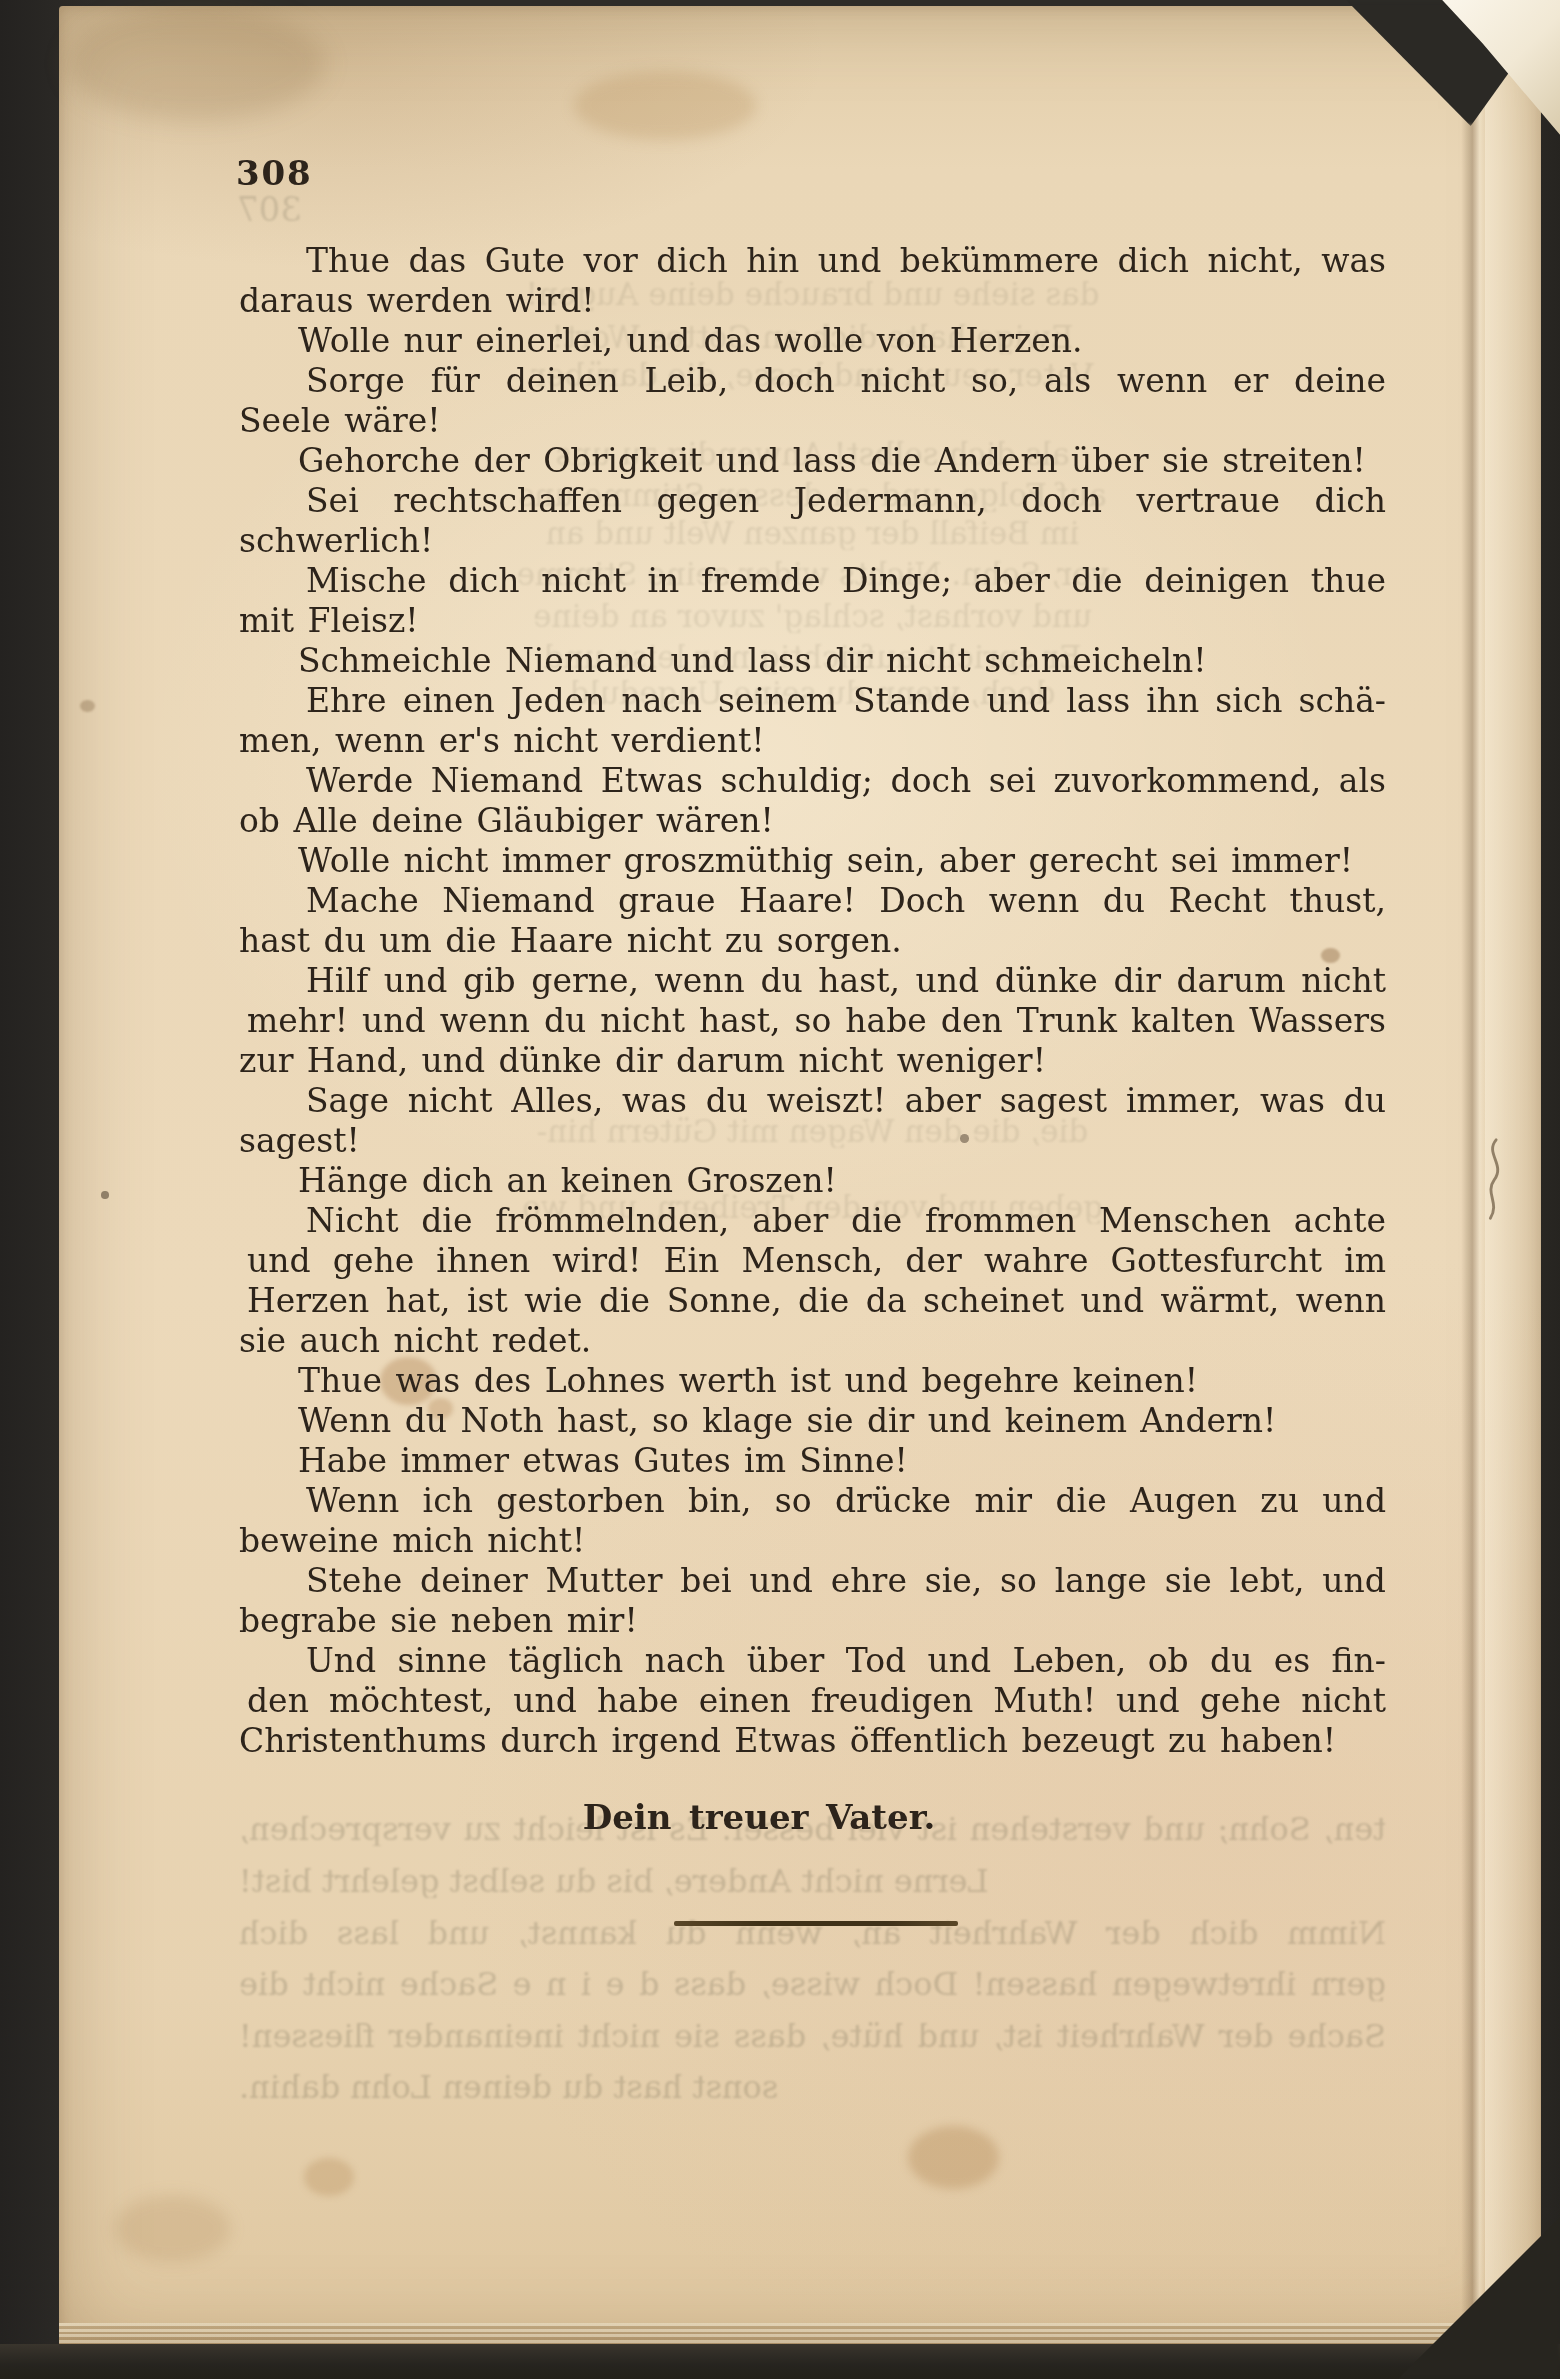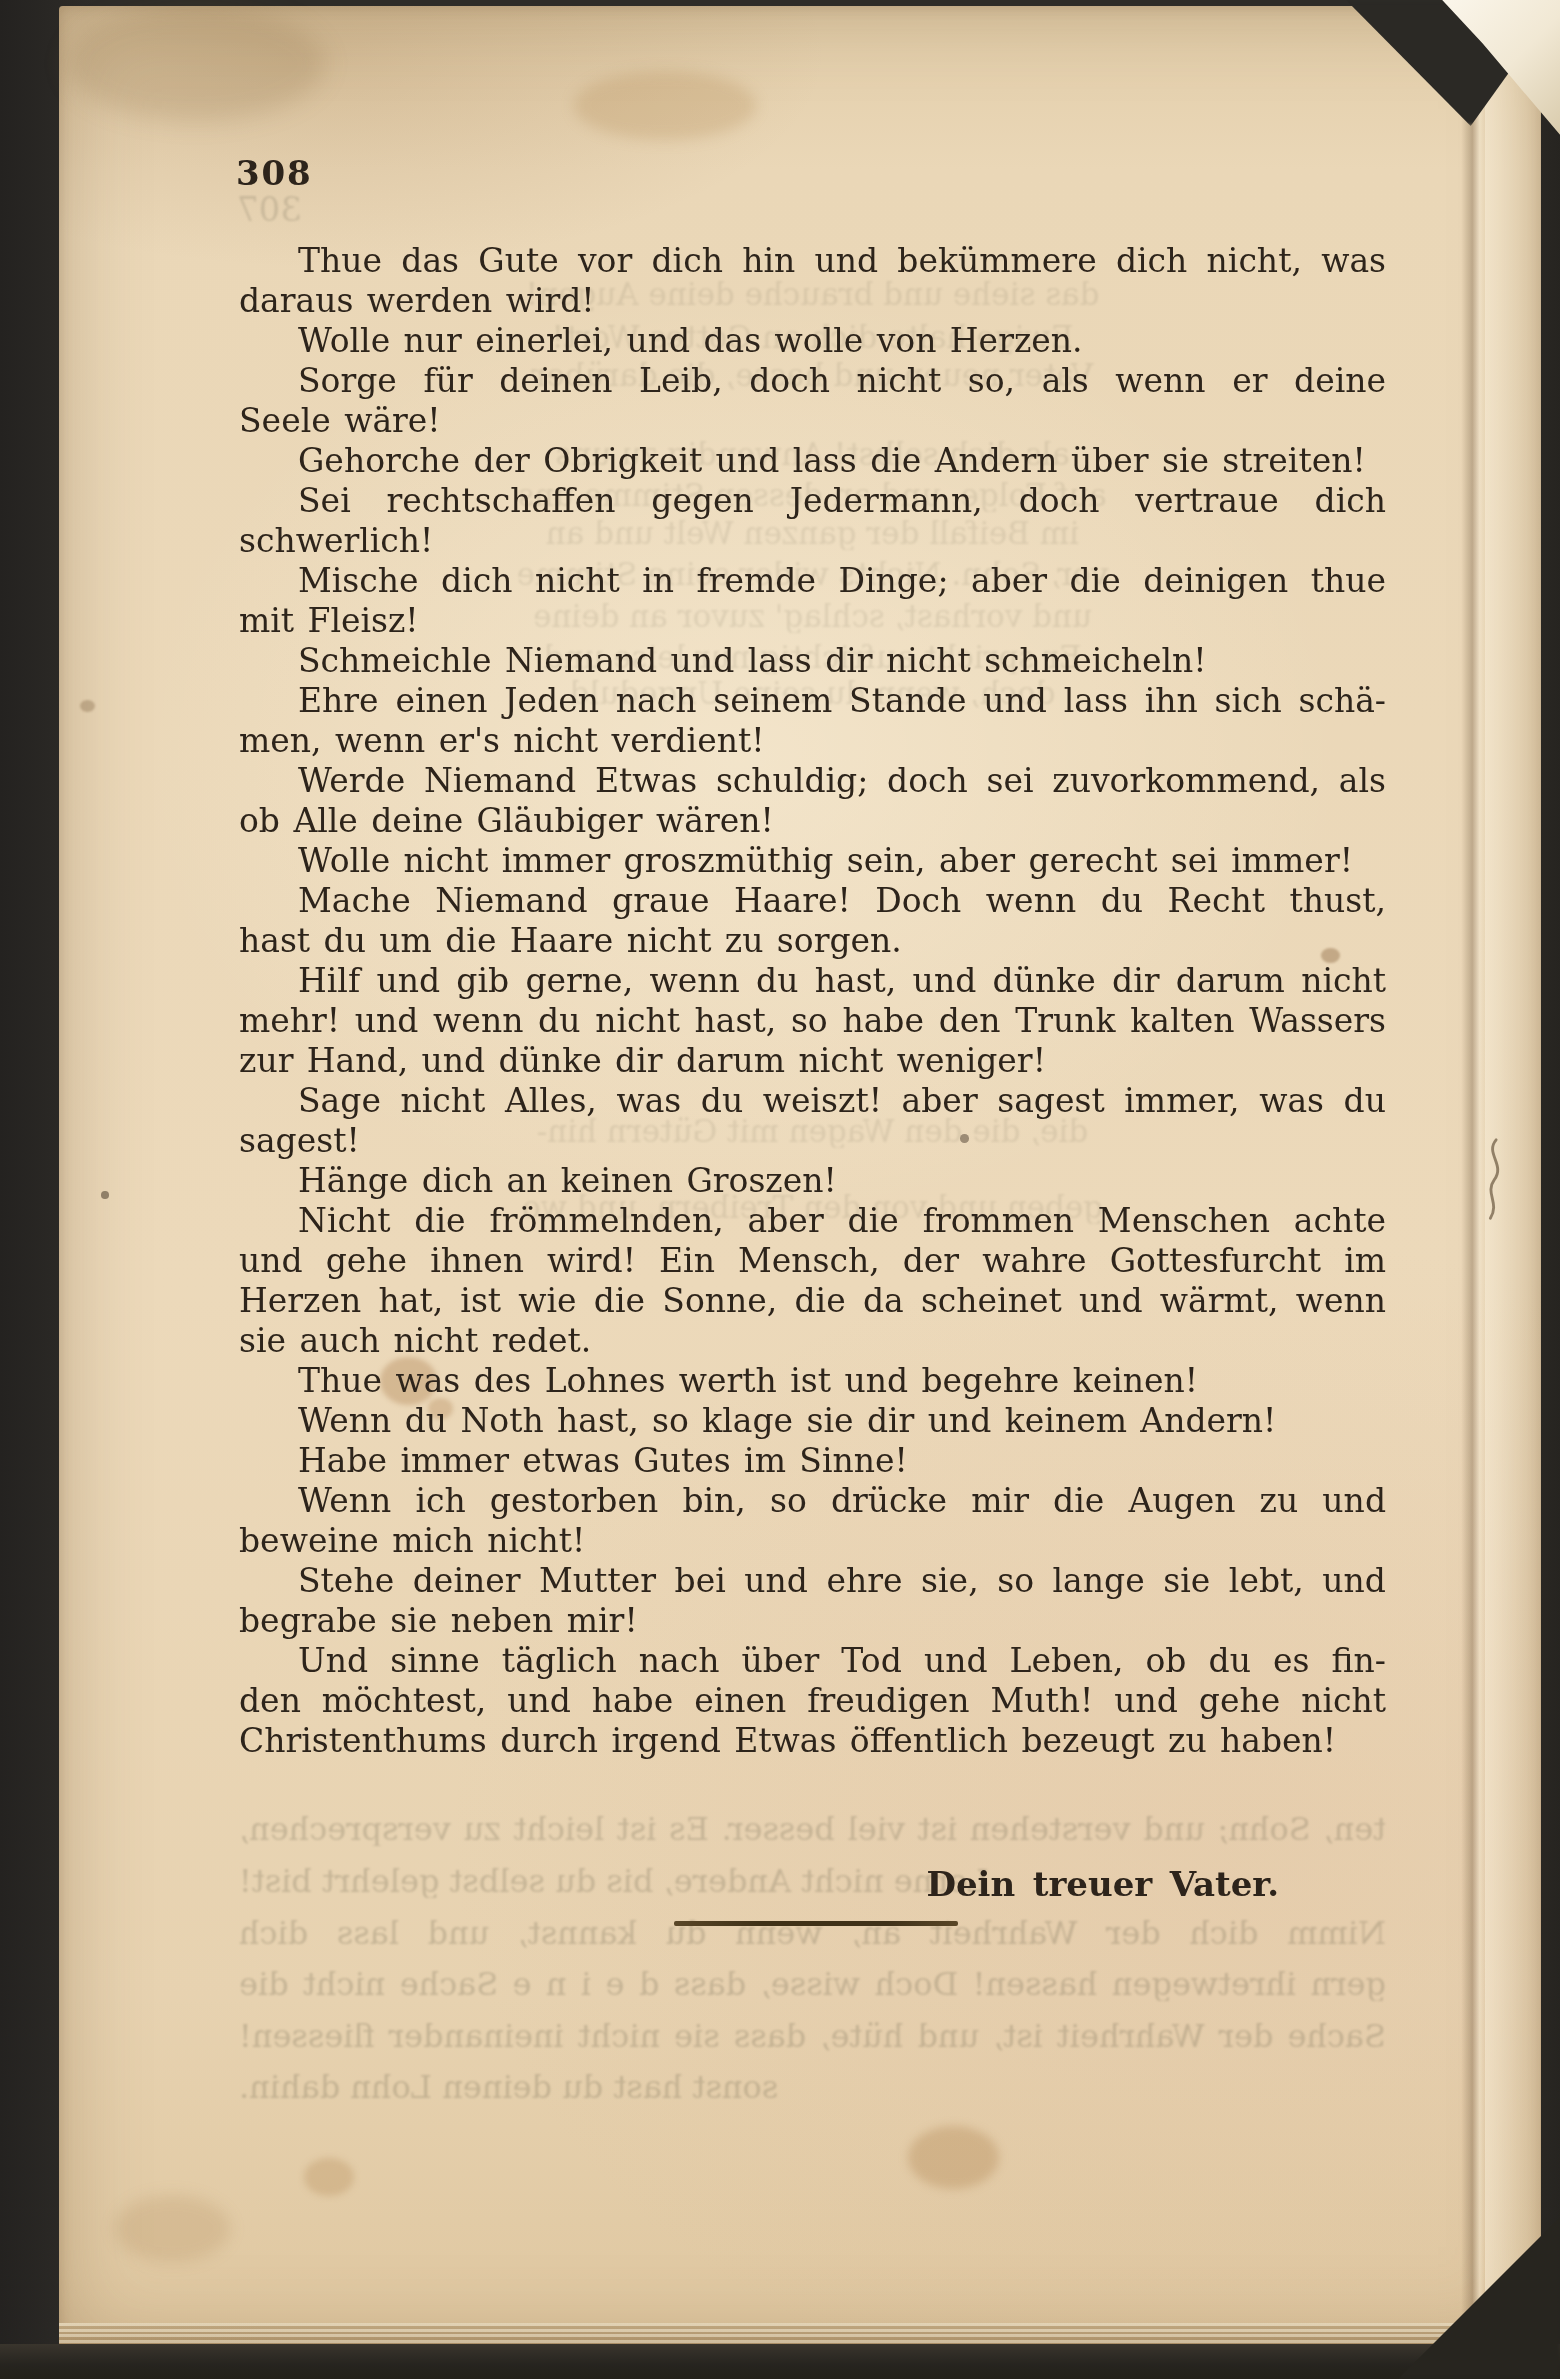--- a/index.html
+++ b/index.html
@@ -59,23 +59,23 @@
   .gbot{opacity:.25;font-size:32px;text-align:justify;text-align-last:justify;white-space:normal;}
   .gbot.g-l{text-align:right;text-align-last:right;}
   .ghost-307{position:absolute;left:237px;top:189px;z-index:3;opacity:.22;
     transform:scaleX(-1);filter:blur(1.1px);font-size:34px;color:#6a6450;}
   
   .ink{color:#2d241b;z-index:4;font-weight:bold;}
   .page-number{position:absolute;left:236px;top:153px;font-size:34px;letter-spacing:1.9px;z-index:4;color:#2d241b;}
   .body-text{position:absolute;left:239px;top:241px;width:1147px;z-index:4;color:#2d241b;}
   .line{font-size:33px;line-height:40px;height:40px;word-spacing:2.9px;white-space:normal;}
   .line.ind{text-indent:59px;}
-  .line.j{text-align:justify;text-align-last:justify;}
-  .signature{position:absolute;left:239px;top:1864px;width:1147px;z-index:4;
-    text-align:right;padding-right:107px;box-sizing:border-box;
+  .line.j{text-align:justify;text-align-last:justify;margin-left:8px;}
+  .signature{position:absolute;left:239px;top:1797px;width:1147px;z-index:4;
+    text-align:center;padding-right:107px;box-sizing:border-box;
     font-size:34px;color:#2d241b;word-spacing:5.7px;}
   .divider{position:absolute;left:674px;top:1921px;width:284px;height:4.8px;z-index:4;
     background:linear-gradient(90deg,#5a4728,#3f3118 30%,#3f3118 75%,#5a4728);border-radius:1.9px;}
   .squiggle{position:absolute;left:1477px;top:1136px;z-index:3;}
 </style>
 </head>
 <body>
 
 <div class="stage">
 

